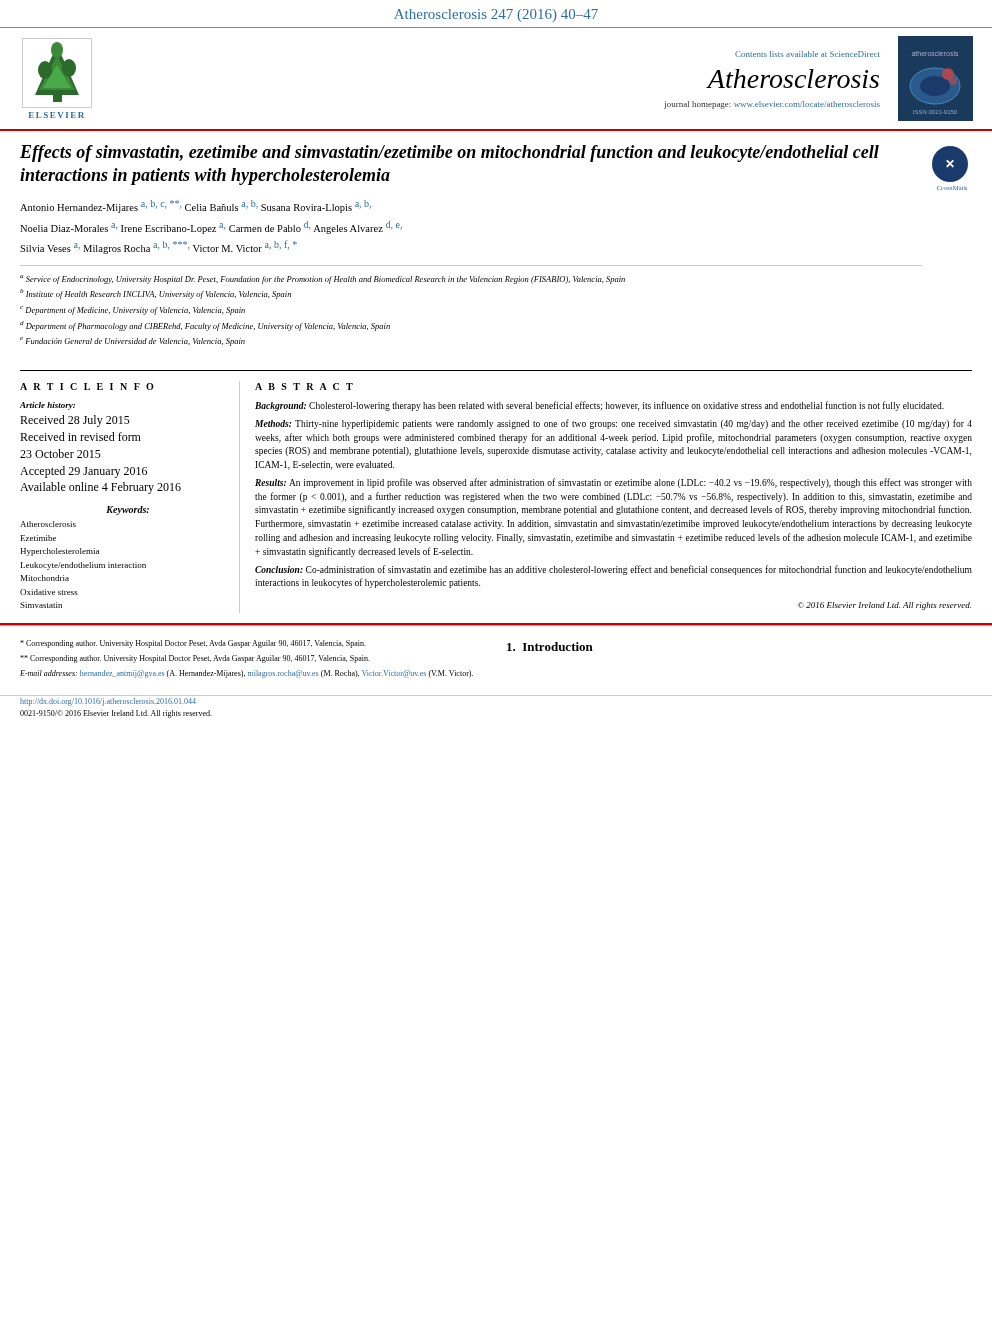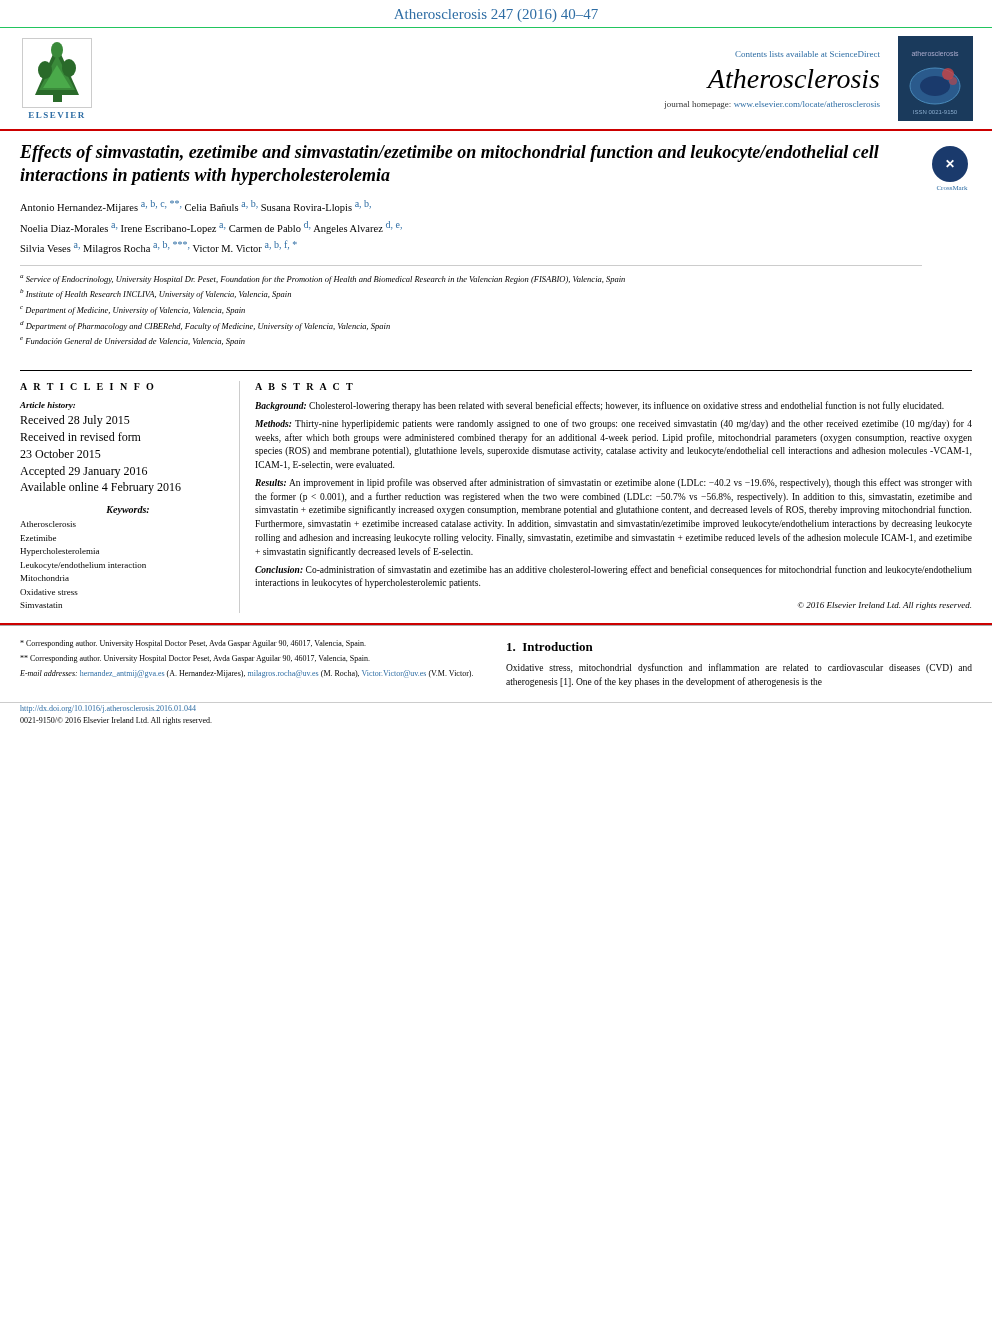--- a/index.html
+++ b/index.html
@@ -464,21 +464,20 @@
     <p>* Corresponding author. University Hospital Doctor Peset, Avda Gaspar Aguilar 90, 46017, Valencia, Spain.</p>
     <p>** Corresponding author. University Hospital Doctor Peset, Avda Gaspar Aguilar 90, 46017, Valencia, Spain.</p>
     <p><em>E-mail addresses:</em> <span style="color:#2e6da4">hernandez_antmij@gva.es</span> (A. Hernandez-Mijares), <span style="color:#2e6da4">milagros.rocha@uv.es</span> (M. Rocha), <span style="color:#2e6da4">Victor.Victor@uv.es</span> (V.M. Victor).</p>
   </div>
 
   <div class="introduction-section">
     <h2>
       <span>1.</span>&nbsp;
       <span>Introduction</span>
     </h2>
-    <p>Oxidative stress, mitochondrial dysfunction and inflammation are related to cardiovascular diseases (CVD) and atherogenesis [1]. One of the key phases in the development of atherogenesis is the</p>
   </div>
 </div>
 
 <div class="bottom-info">
   <div>
     <span style="color:#2e6da4">http://dx.doi.org/10.1016/j.atherosclerosis.2016.01.044</span>
   </div>
   <div>
     <span>0021-9150/© 2016 Elsevier Ireland Ltd. All rights reserved.</span>
   </div>

